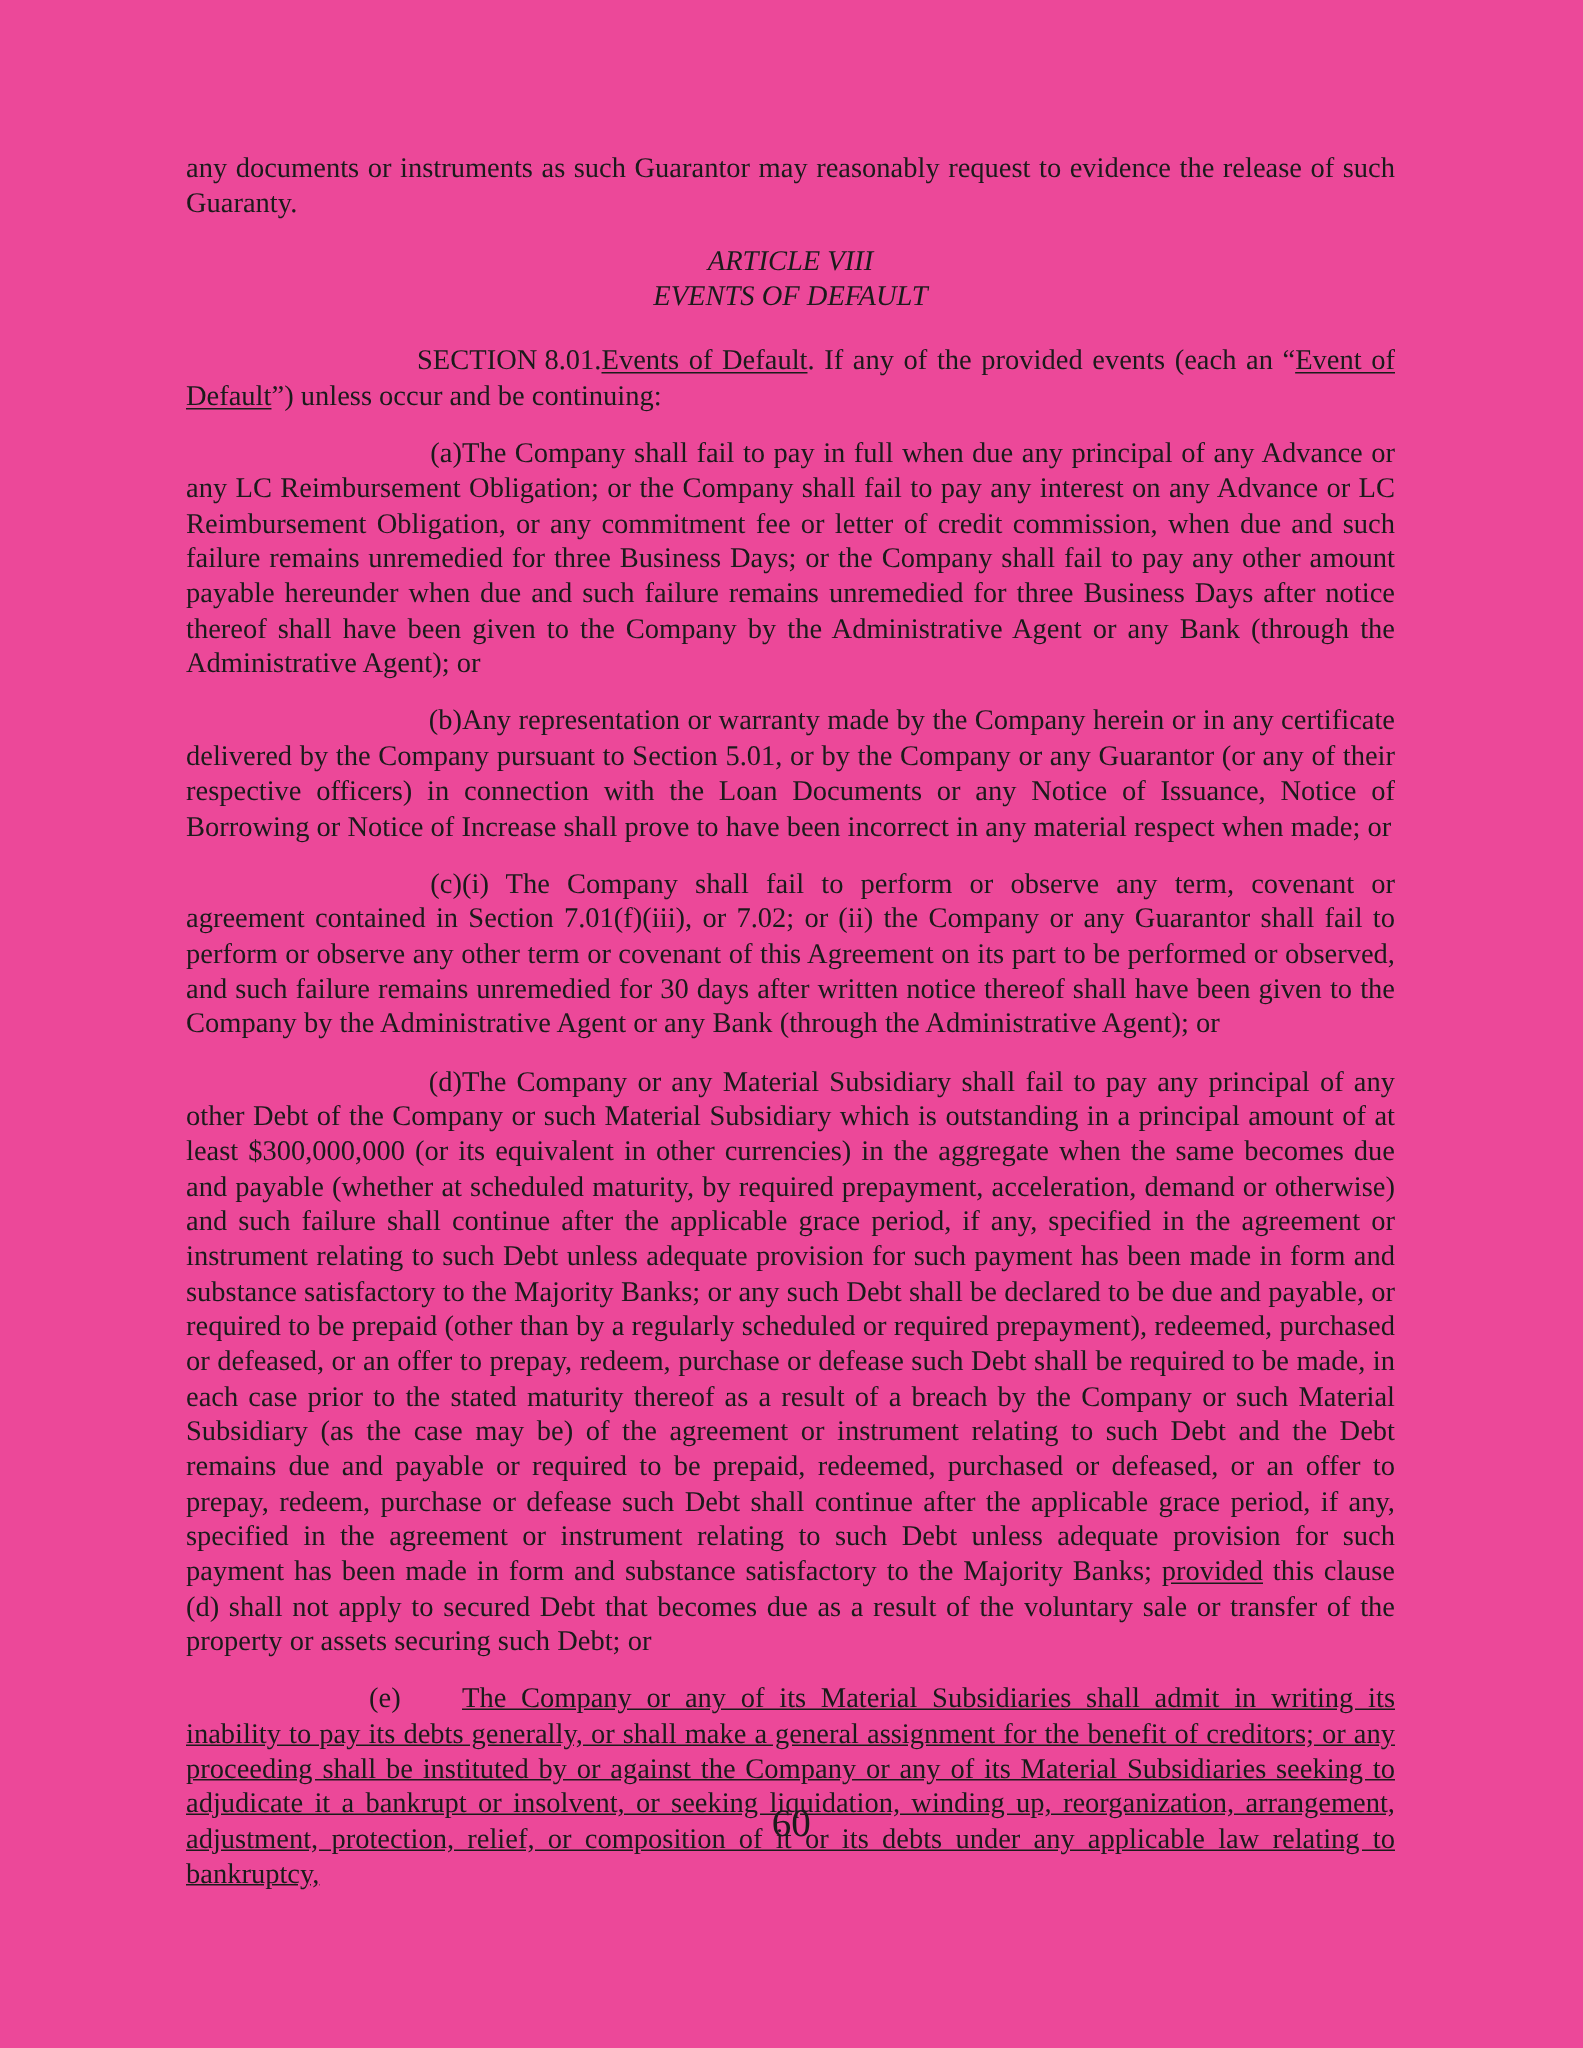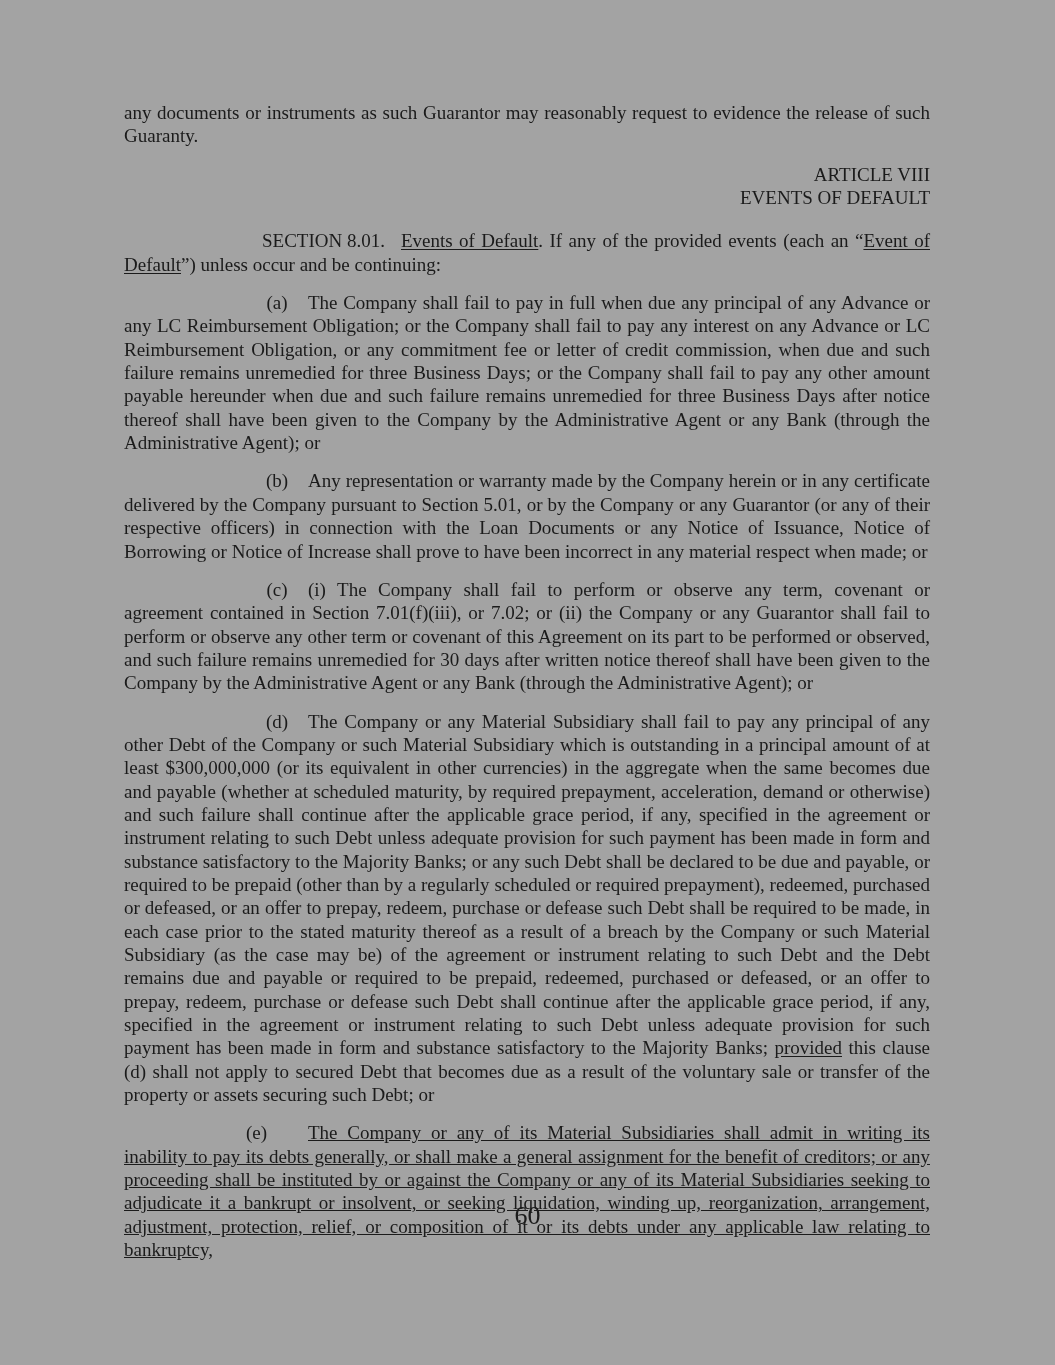--- a/index.html
+++ b/index.html
@@ -4,21 +4,21 @@
 <style>
   html, body {
     margin: 0;
     padding: 0;
     background: #ffffff;
   }
   .page {
     position: relative;
     width: 1055px;
     height: 1365px;
-    background: #a3a3a3;
+    background: #ec4899;
     overflow: hidden;
     font-family: "Liberation Serif", "DejaVu Serif", serif;
     color: #1b1b1b;
   }
   .content {
     position: absolute;
     left: 124px;
     top: 101px;
     width: 806px;
     font-size: 19px;
@@ -26,26 +26,27 @@
     text-align: justify;
   }
   p.para {
     margin: 0 0 15px 0;
     padding: 0;
   }
   .indent {
     text-indent: 122px;
   }
   .headings {
-    text-align: right;
+    text-align: center;
     margin: 5px 0 20px 0;
+    font-style: italic;
   }
   .tab-label {
     display: inline-block;
-    text-align: center;
+    text-align: right;
     text-indent: 0;
   }
   .section-label { width: 155px; }
   .clause-label  { width: 62px; }
   .ul {
     text-decoration: underline;
     text-underline-offset: 2px;
   }
   .continues {
     text-align-last: justify;

